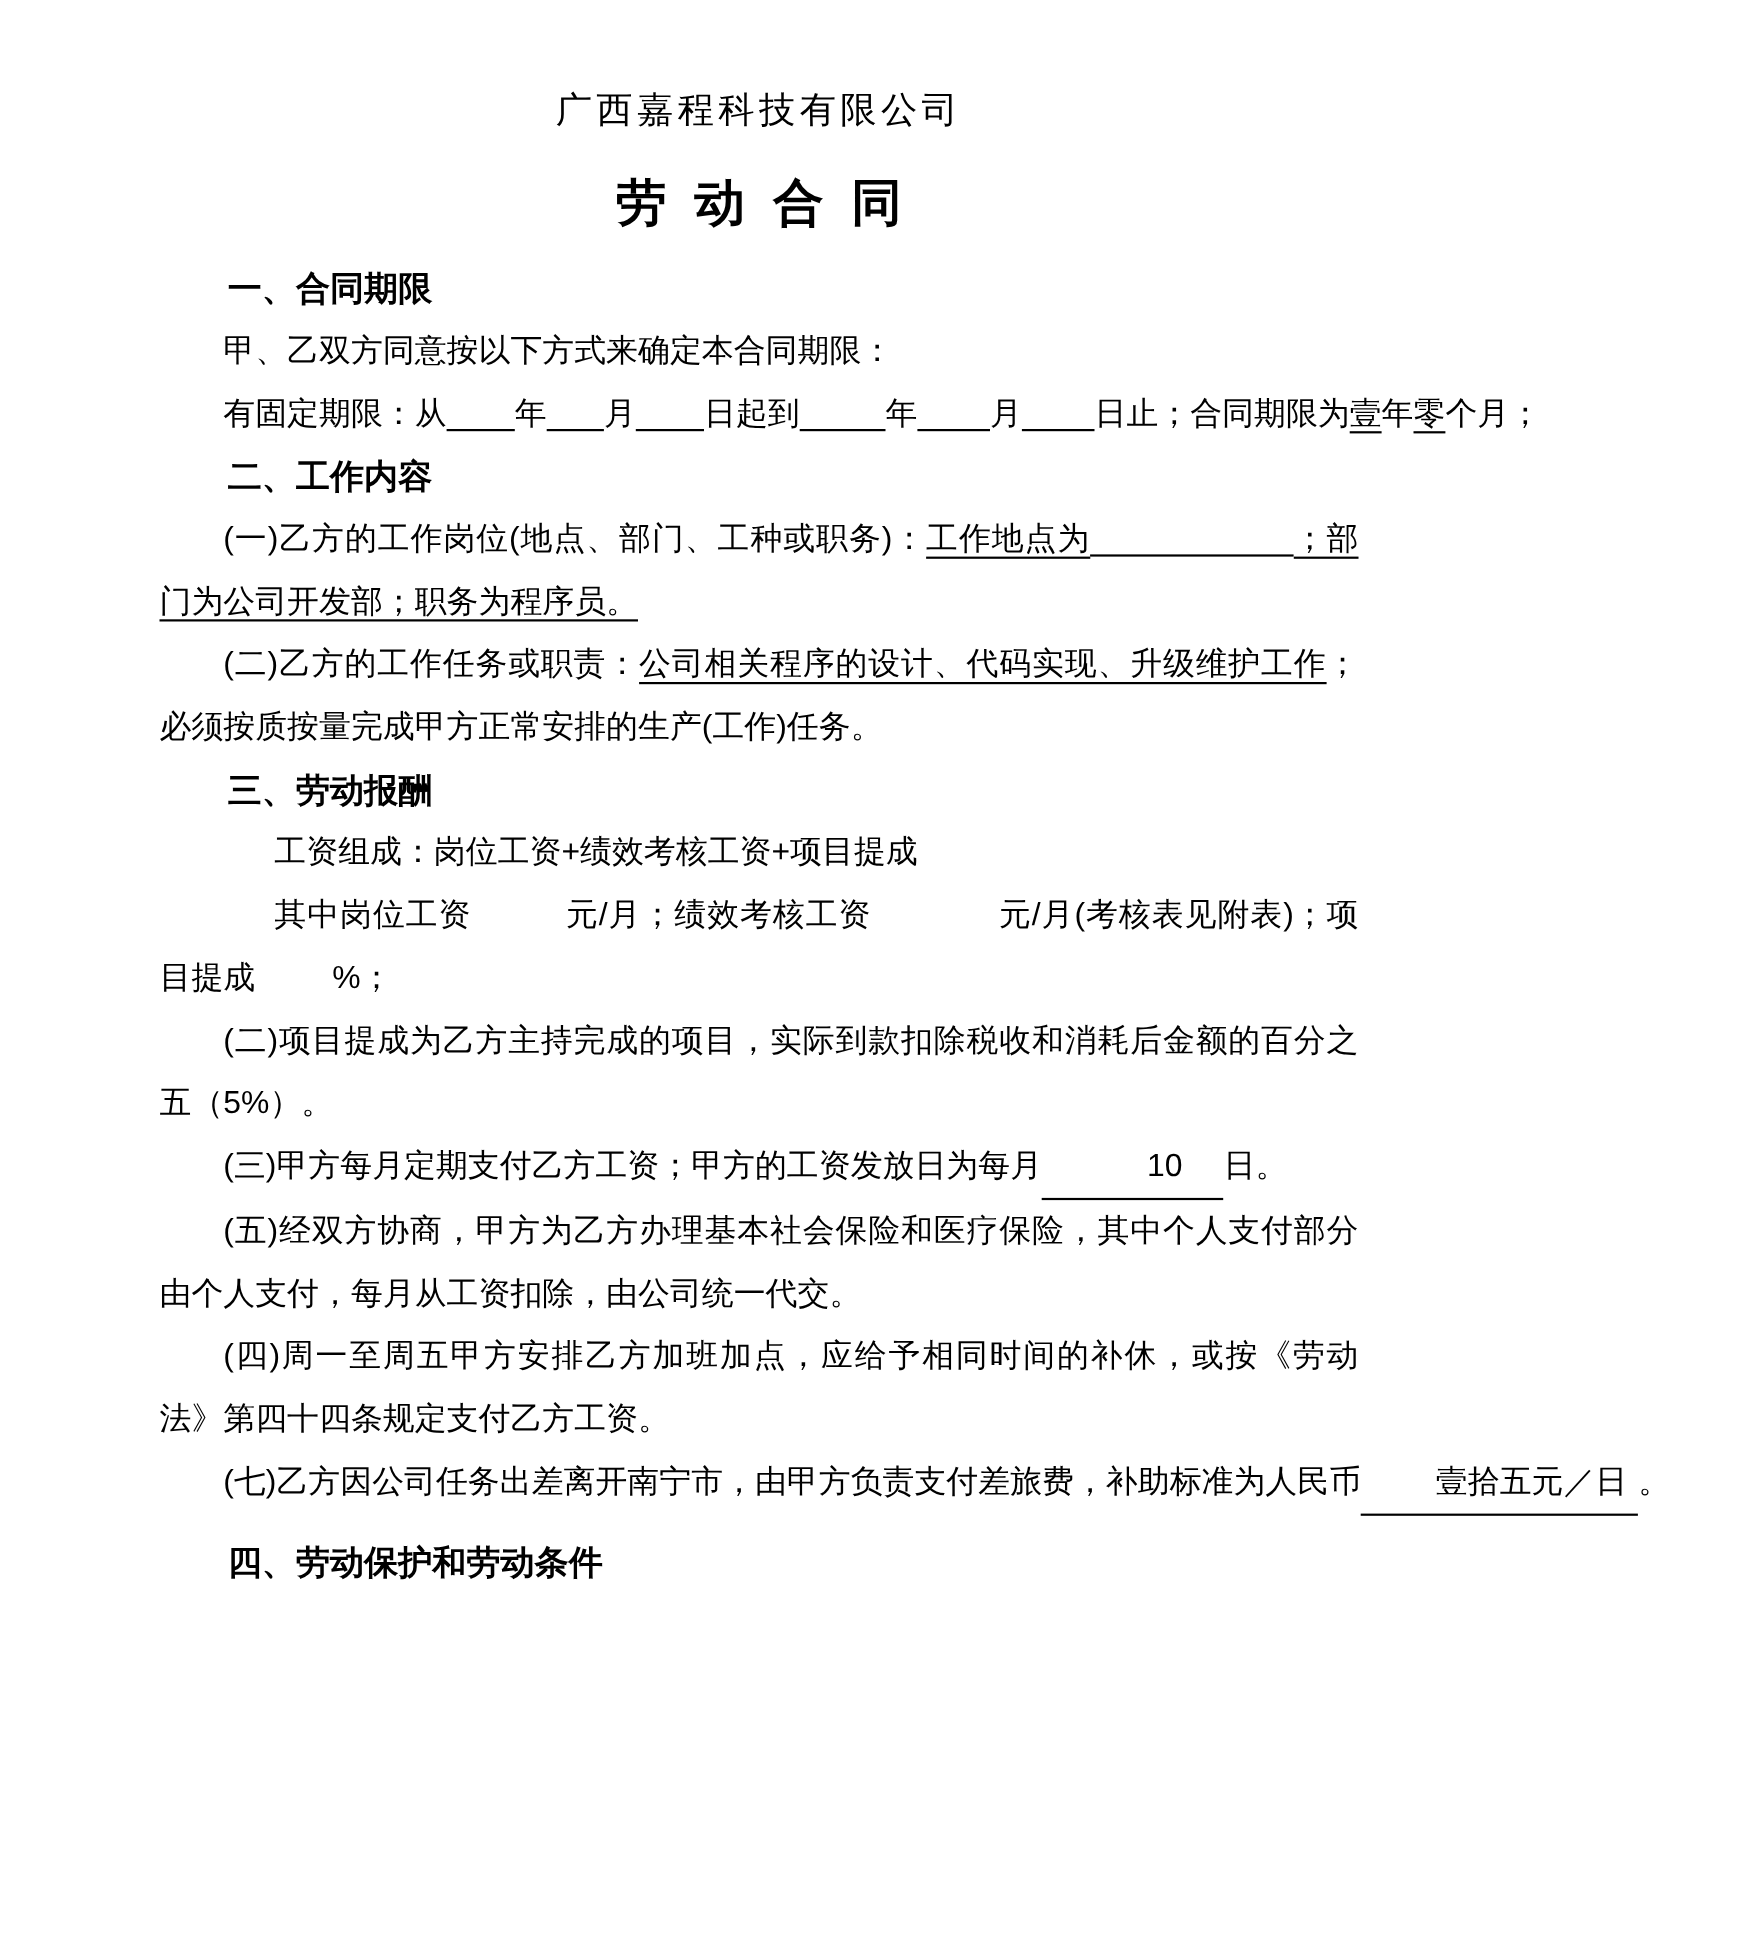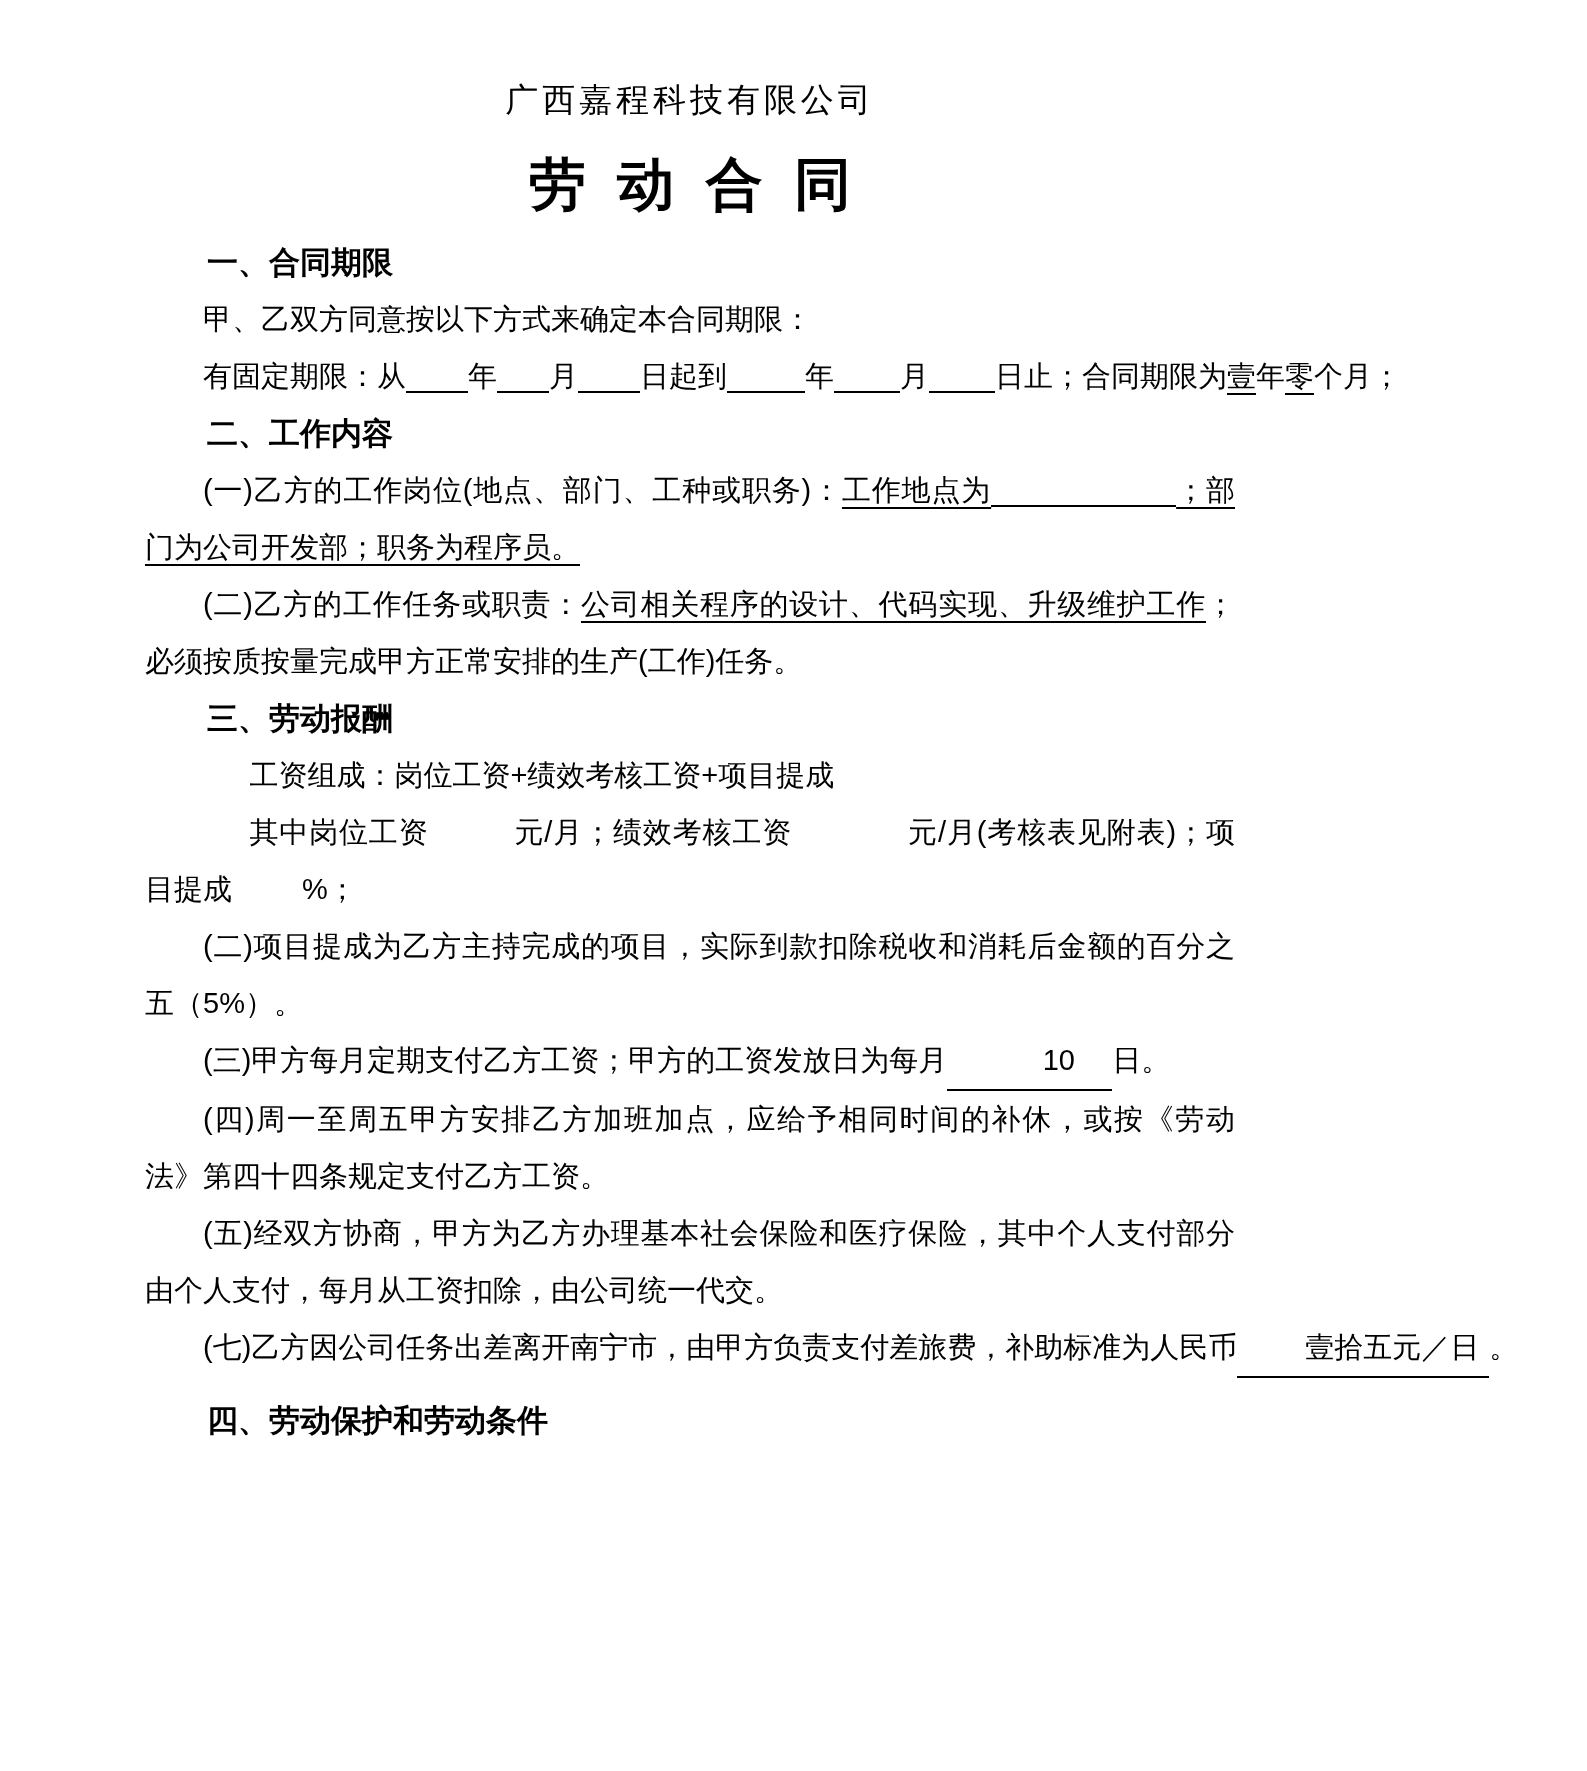--- a/index.html
+++ b/index.html
@@ -20,21 +20,21 @@
   }
   .company {
     text-align: center;
     font-size: 33px;
     letter-spacing: 0.12em;
     line-height: 44px;
     font-weight: 400;
   }
   .doc-title {
     text-align: center;
-    font-size: 57px;
+    font-size: 46px;
     font-weight: 700;
     letter-spacing: 0.55em;
     text-indent: 0.55em;
     line-height: 100px;
     margin-top: 12px;
   }
   p {
     margin: 0;
     text-align: justify;
   }
@@ -106,22 +106,22 @@
 
 
   <p class="ind4">工资组成：岗位工资+绩效考核工资+项目提成</p>
 
   <p class="ind4"><span>其中岗位工资</span><span class="gap gap1"></span><span>元/月；绩效考核工资</span><span class="gap gap2"></span><span>元/月(考核表见附表)；项目提成</span><span class="gap gap3"></span><span>%；</span></p>
 
   <p class="ind2">(二)项目提成为乙方主持完成的项目，实际到款扣除税收和消耗后金额的百分之五（5%）。</p>
 
   <p class="ind2"><span>(三)甲方每月定期支付乙方工资；甲方的工资发放日为每月</span><span class="fill fill-small">10</span><span>日。</span></p>
 
+  <p class="ind2">(五)经双方协商，甲方为乙方办理基本社会保险和医疗保险，其中个人支付部分由个人支付，每月从工资扣除，由公司统一代交。</p>
+
   <p class="ind2">(四)周一至周五甲方安排乙方加班加点，应给予相同时间的补休，或按《劳动法》第四十四条规定支付乙方工资。</p>
-
-  <p class="ind2">(五)经双方协商，甲方为乙方办理基本社会保险和医疗保险，其中个人支付部分由个人支付，每月从工资扣除，由公司统一代交。</p>
 
 
   <p class="ind2 nowrap"><span>(七)乙方因公司任务出差离开南宁市，由甲方负责支付差旅费，补助标准为人民币</span><span class="fill fill-large">壹拾五元／日</span><span>。</span></p>
 
   <p class="heading heading-last">四、劳动保护和劳动条件</p>
 
 </div>
 
 </body></html>

